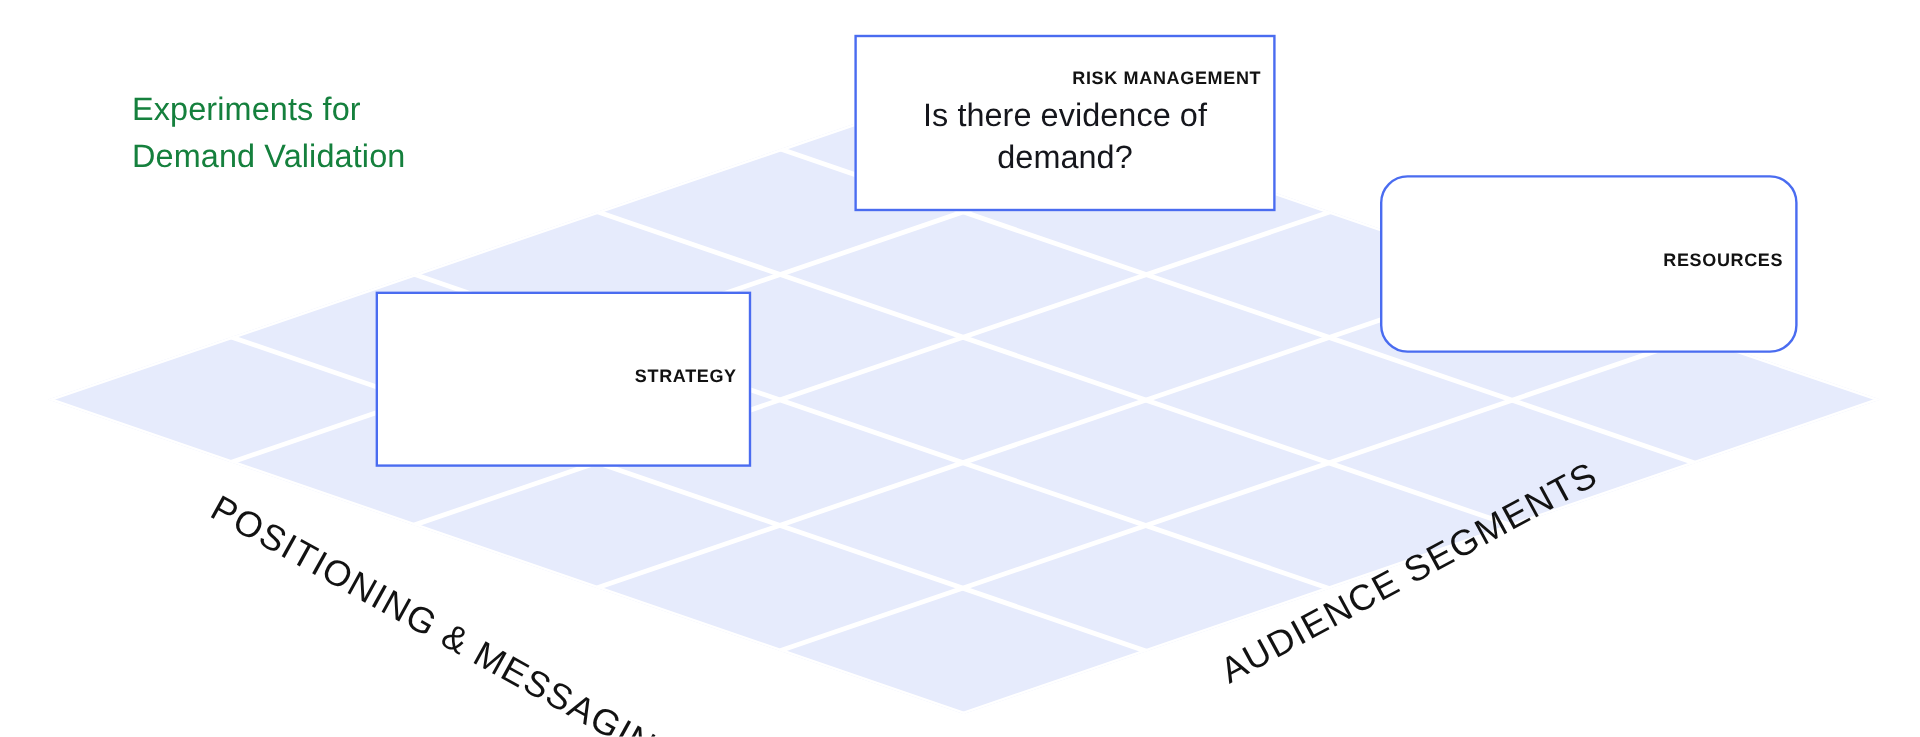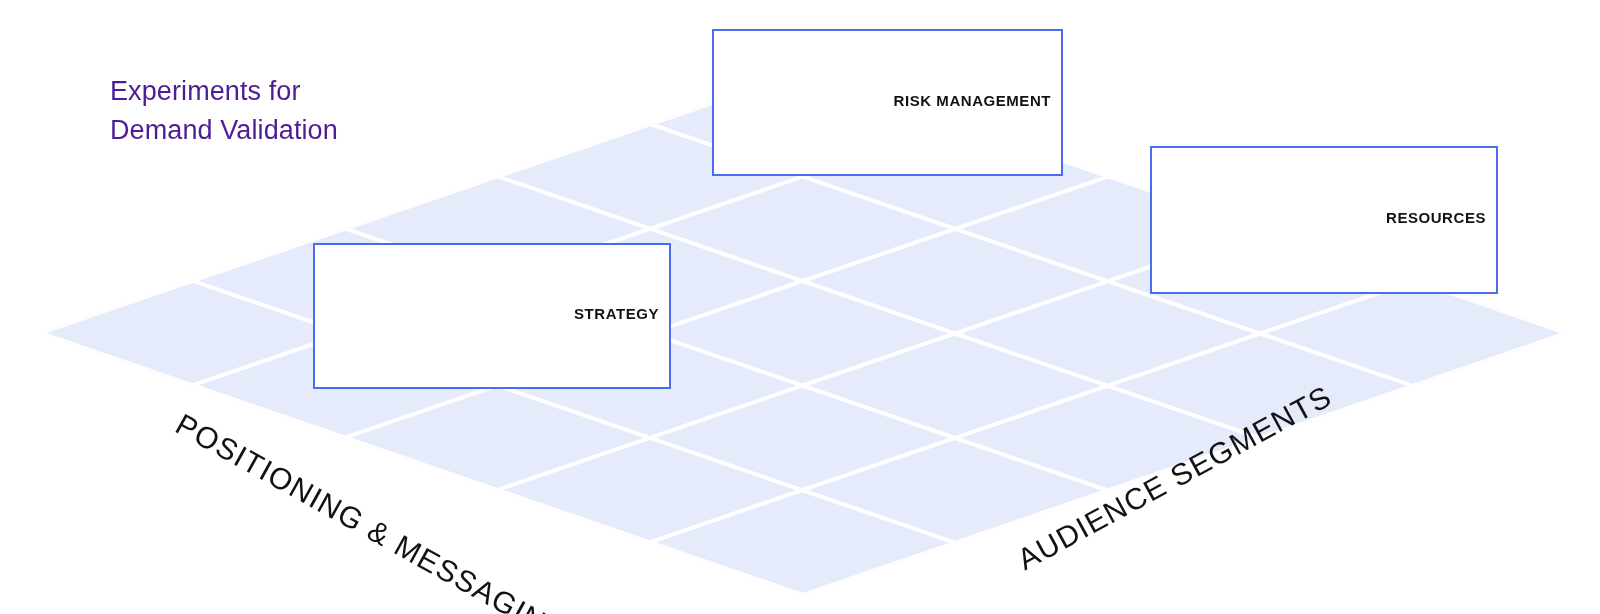--- a/index.html
+++ b/index.html
@@ -28,21 +28,21 @@
     width: 1600px;
     height: 614px;
   }
 
   
   #chart-title {
     position: absolute;
     left: 110px;
     top: 72px;
     width: 330px;
-    color: #4c1d95;
+    color: #15803d;
     font-size: 27px;
     line-height: 39px;
     font-weight: 400;
     letter-spacing: 0.1px;
     white-space: pre-line;
   }
 
   
   .callout {
     position: absolute;
@@ -66,22 +66,22 @@
   }
   .callout-question {
     font-size: 27px;
     font-weight: 400;
     color: #15161c;
     line-height: 35px;
     letter-spacing: 0.05px;
   }
 
   #callout-risk      { left: 712px;  top: 29px;  width: 351px; height: 147px; }
-  #callout-resources { left: 1150px; top: 146px; width: 348px; height: 148px; }
-  #callout-strategy  { left: 313px;  top: 243px; width: 358px; height: 146px; }
+  #callout-resources { left: 1150px; top: 146px; width: 348px; height: 148px; border-radius: 23px; }
+  #callout-strategy  { left: 313px;  top: 243px; width: 313px; height: 146px; }
 
   
   .axis-label {
     position: absolute;
     font-size: 30px;
     font-weight: 400;
     color: #121212;
     letter-spacing: 1.2px;
     white-space: nowrap;
     transform-origin: 0 50%;
@@ -127,20 +127,21 @@
       <line x1="1414.2" y1="280.8" x2="651.2" y2="541.8"></line>
       <line x1="1567" y1="333" x2="803" y2="595"></line>
     </g>
   </svg>
 
   <div id="chart-title">Experiments for
 Demand Validation</div>
 
   <div id="callout-risk" class="callout">
     <div class="callout-eyebrow">RISK MANAGEMENT</div>
+    <div class="callout-question">Is there evidence of demand?</div>
   </div>
 
   <div id="callout-resources" class="callout">
     <div class="callout-eyebrow">RESOURCES</div>
   </div>
 
   <div id="callout-strategy" class="callout">
     <div class="callout-eyebrow">STRATEGY</div>
   </div>
 

